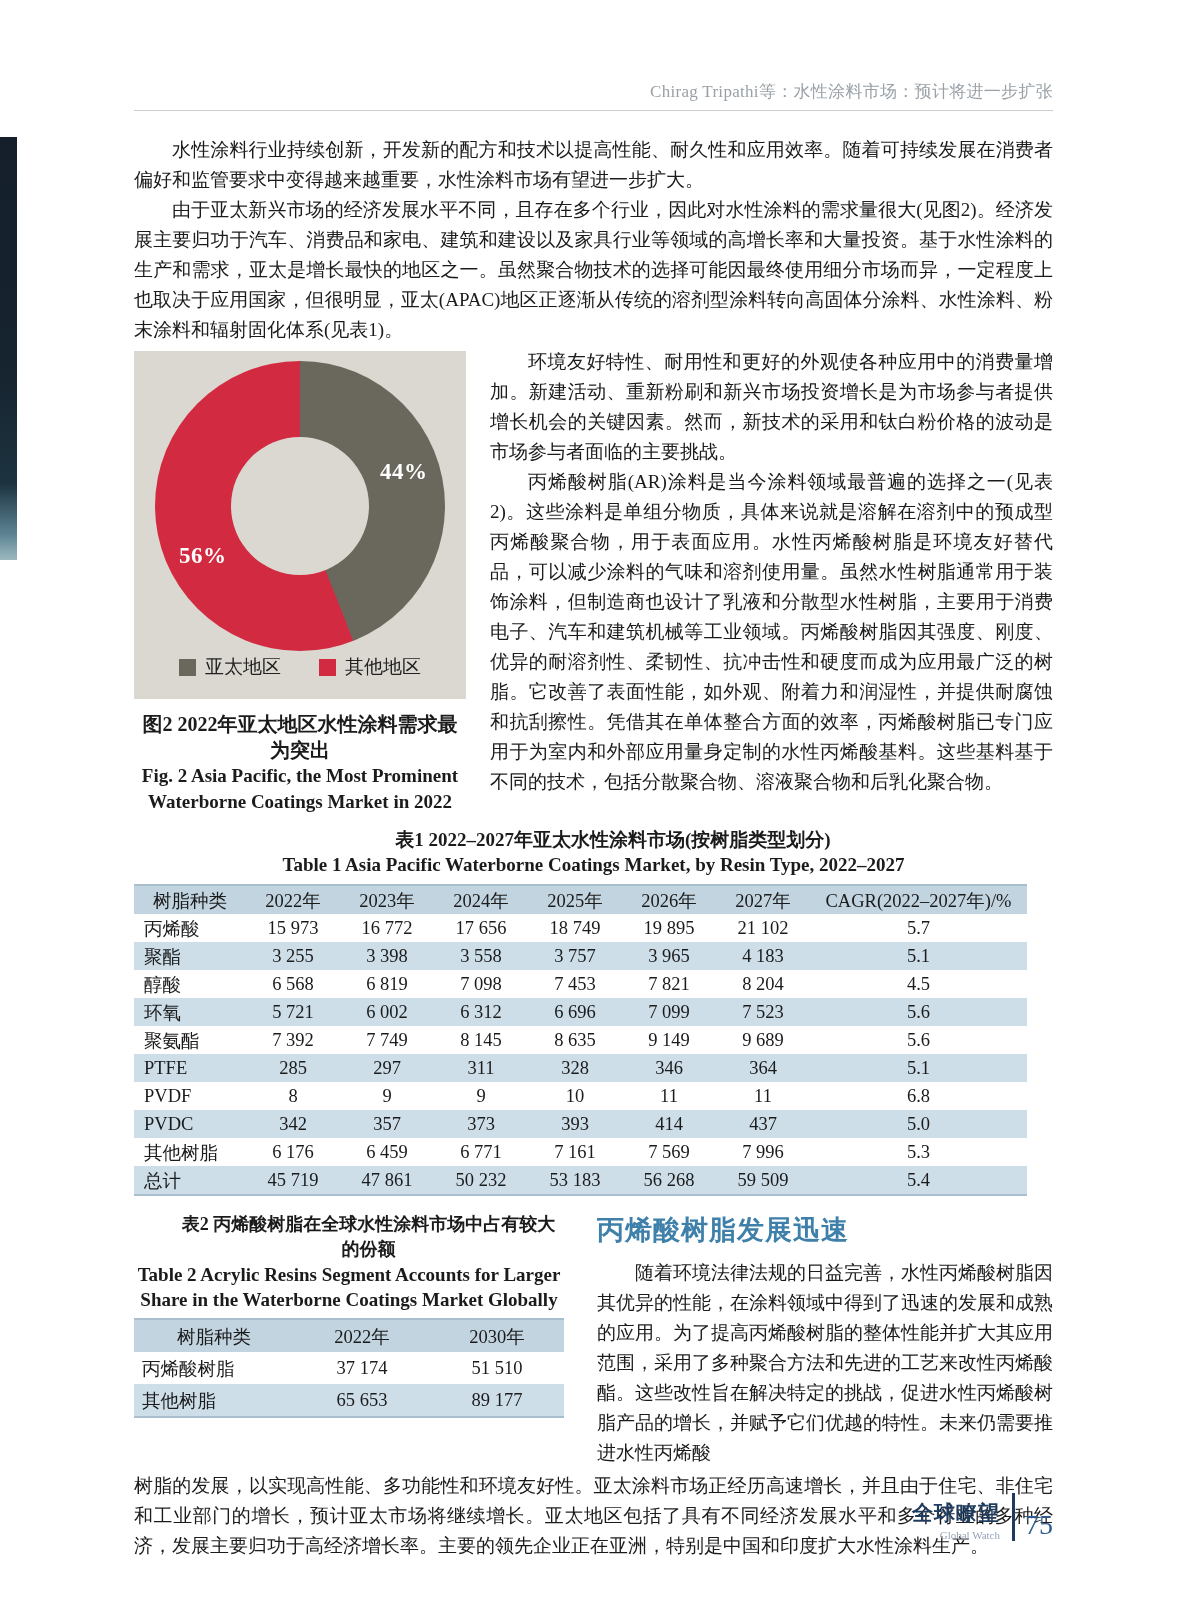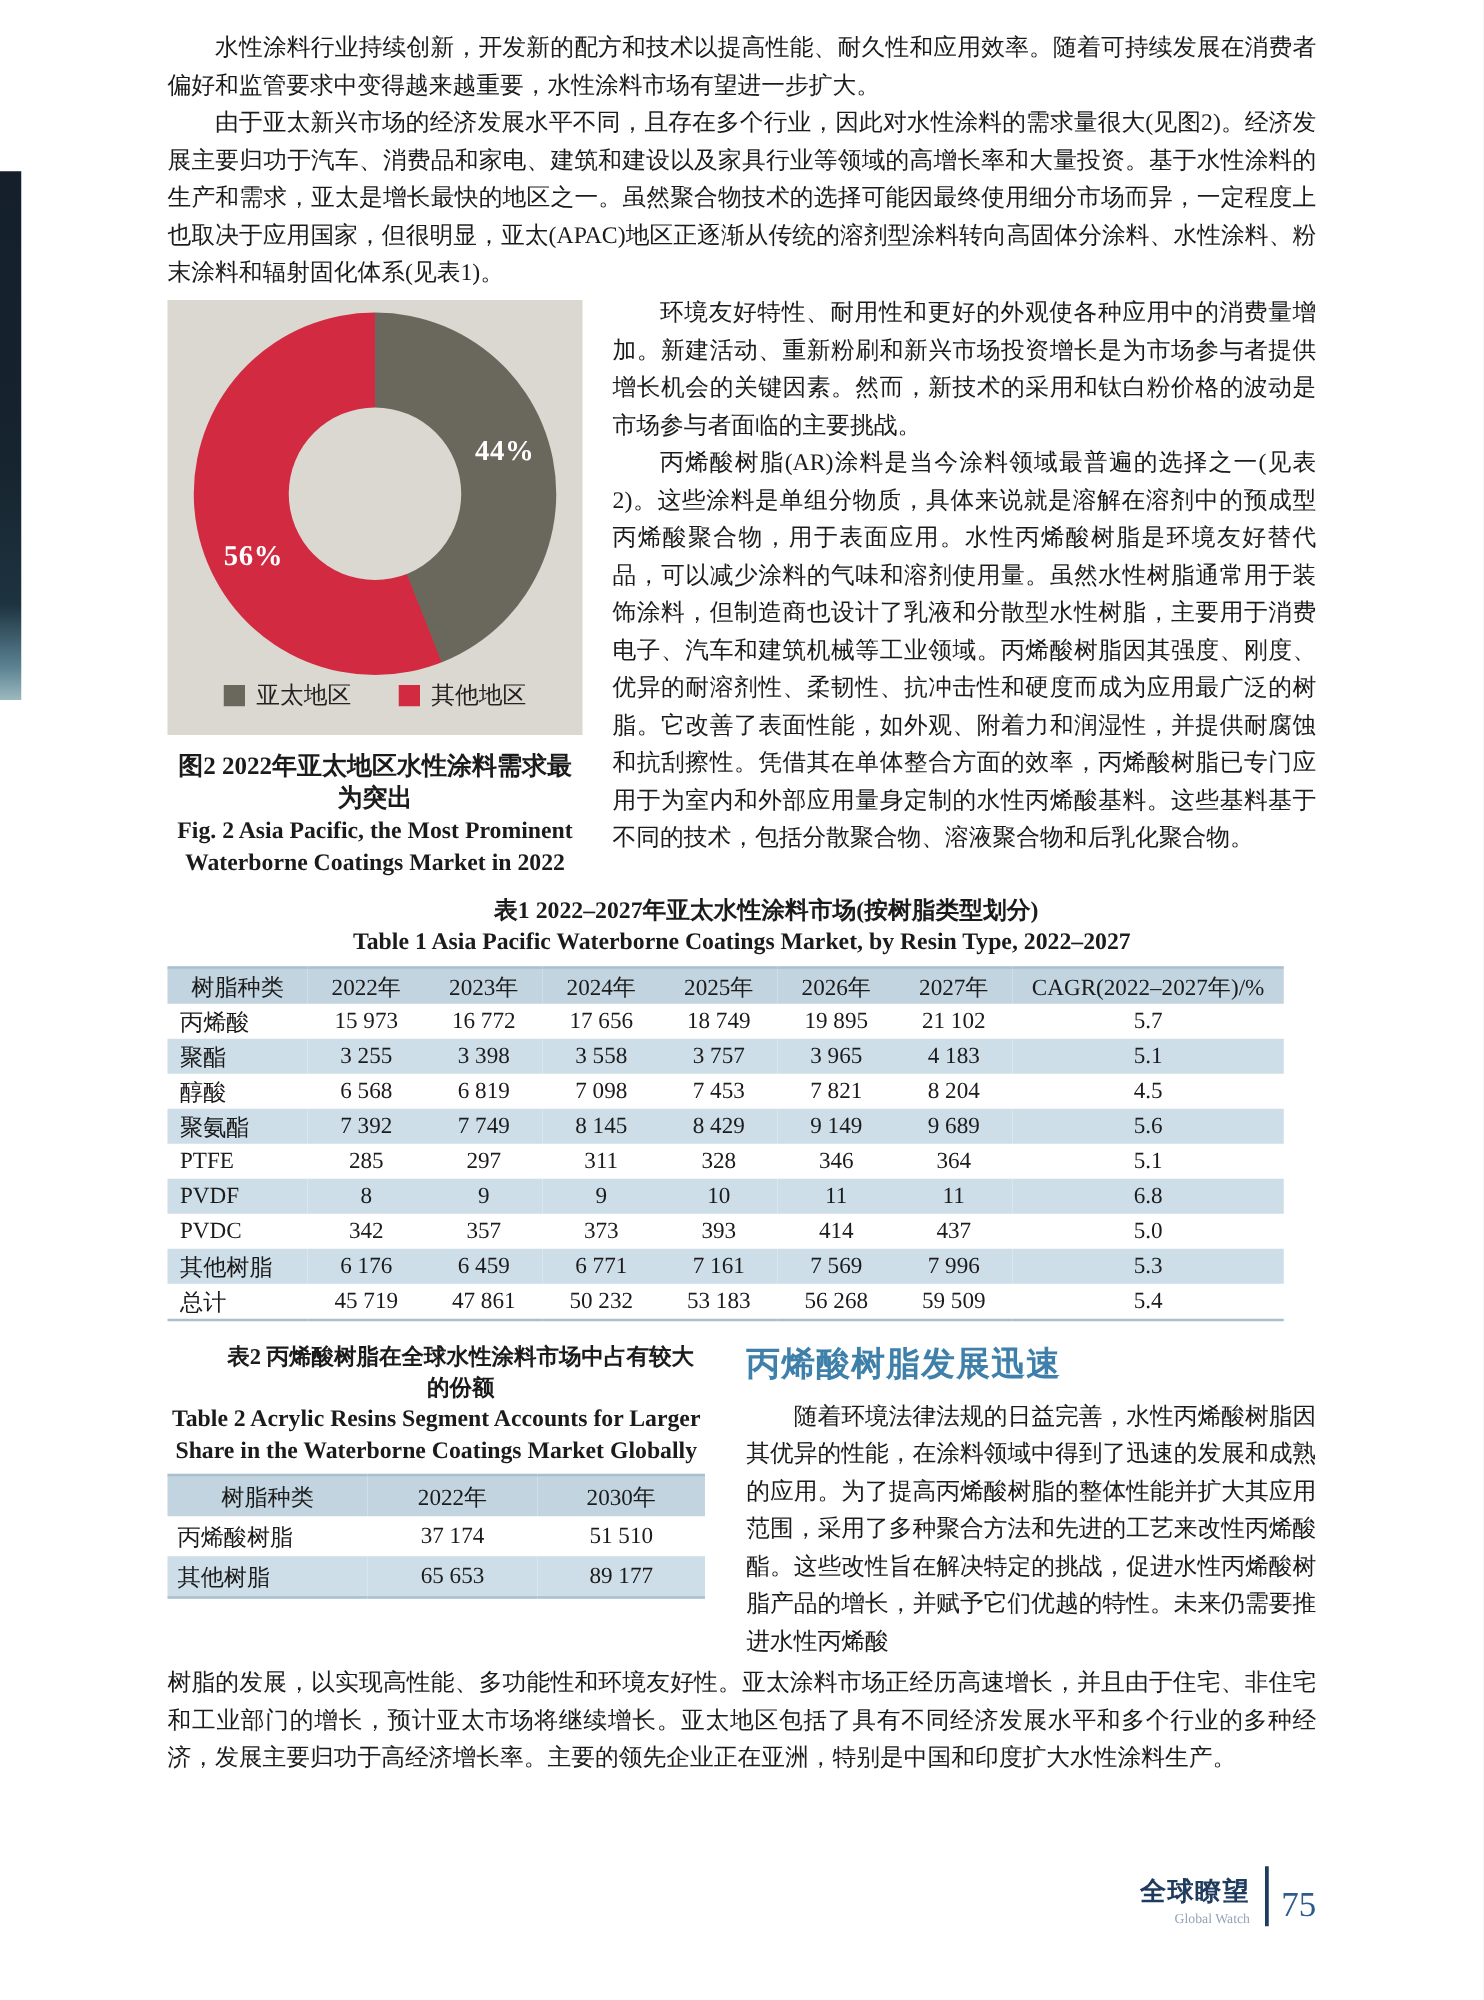--- a/index.html
+++ b/index.html
@@ -103,20 +103,21 @@
 </style>
 </head>
 <body>
 
 <div class="page">
 
   <div class="edge-strip"></div>
 
   <div class="content">
 
+    <div class="running-head">Chirag Tripathi等：水性涂料市场：预计将进一步扩张</div>
 
     <p class="para first">水性涂料行业持续创新，开发新的配方和技术以提高性能、耐久性和应用效率。随着可持续发展在消费者偏好和监管要求中变得越来越重要，水性涂料市场有望进一步扩大。</p>
     <p class="para">由于亚太新兴市场的经济发展水平不同，且存在多个行业，因此对水性涂料的需求量很大(见图2)。经济发展主要归功于汽车、消费品和家电、建筑和建设以及家具行业等领域的高增长率和大量投资。基于水性涂料的生产和需求，亚太是增长最快的地区之一。虽然聚合物技术的选择可能因最终使用细分市场而异，一定程度上也取决于应用国家，但很明显，亚太(APAC)地区正逐渐从传统的溶剂型涂料转向高固体分涂料、水性涂料、粉末涂料和辐射固化体系(见表1)。</p>
 
     <div class="cols">
       <div class="col-left">
 
         <div class="fig-box">
           <div class="donut" style="background: conic-gradient(rgb(106, 103, 92) 0deg, rgb(106, 103, 92) 44%, rgb(210, 42, 64) 44%, rgb(210, 42, 64) 100%);">
             <span class="slice-label l44">44%</span>
@@ -197,25 +198,35 @@
             <td>醇酸</td>
             <td>6 568</td>
             <td>6 819</td>
             <td>7 098</td>
             <td>7 453</td>
             <td>7 821</td>
             <td>8 204</td>
             <td>4.5</td>
           </tr>
           <tr>
+            <td>环氧</td>
+            <td>5 721</td>
+            <td>6 002</td>
+            <td>6 312</td>
+            <td>6 696</td>
+            <td>7 099</td>
+            <td>7 523</td>
+            <td>5.6</td>
+          </tr>
+          <tr>
             <td>聚氨酯</td>
             <td>7 392</td>
             <td>7 749</td>
             <td>8 145</td>
-            <td>8 429</td>
+            <td>8 635</td>
             <td>9 149</td>
             <td>9 689</td>
             <td>5.6</td>
           </tr>
           <tr>
             <td>PTFE</td>
             <td>285</td>
             <td>297</td>
             <td>311</td>
             <td>328</td>

